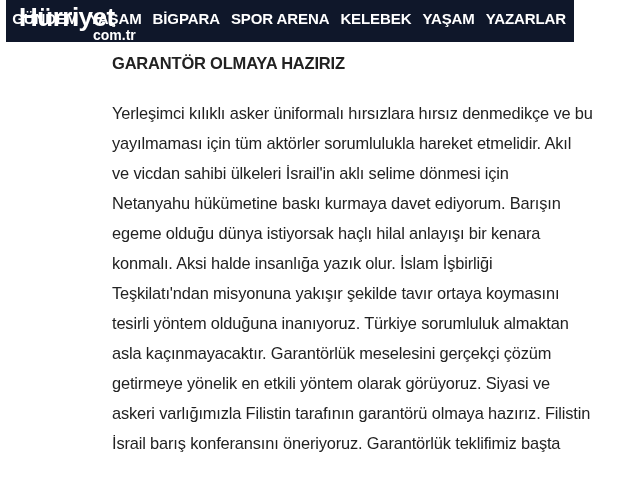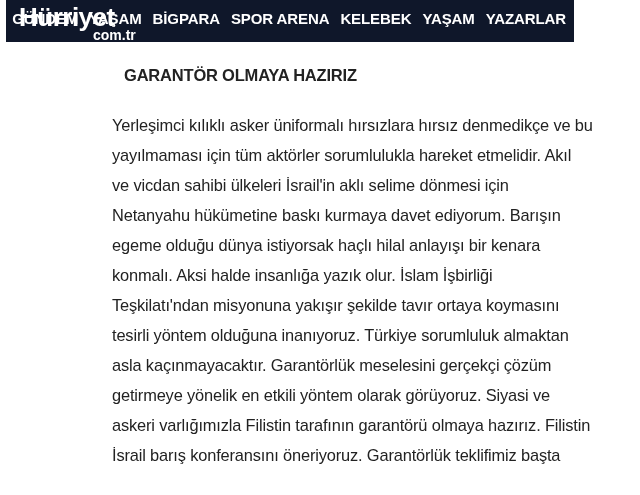--- a/index.html
+++ b/index.html
@@ -68,21 +68,21 @@
     .article {
       position: absolute;
       left: 112px;
       top: 52px;
       width: 500px;
     }
     .article-title {
       font-size: 16.5px;
       font-weight: bold;
       line-height: 22px;
-      margin: 12px;
+      margin: 0;
       color: #222222;
       letter-spacing: -0.2px;
     }
     .article-body {
       margin: 24px 0 0 0;
       font-size: 16.4px;
       line-height: 30px;
       color: #222222;
       width: 490px;
       letter-spacing: -0.15px;

